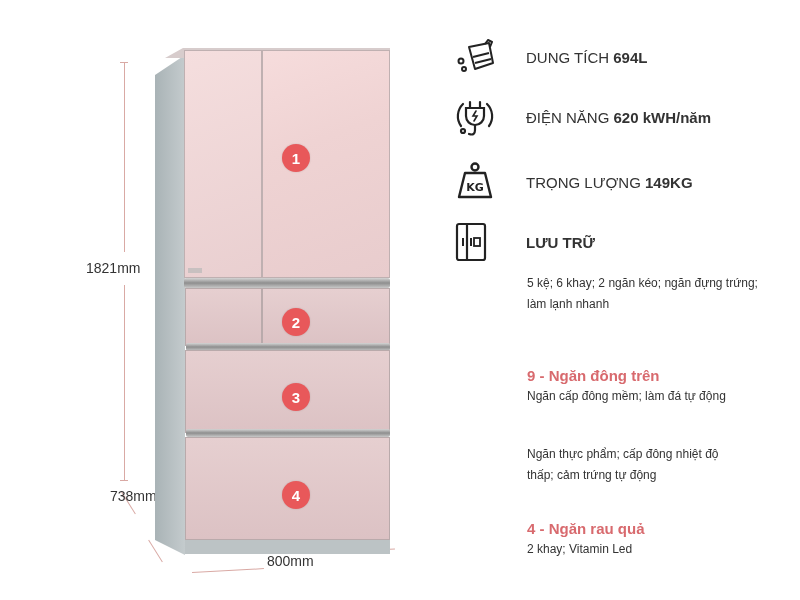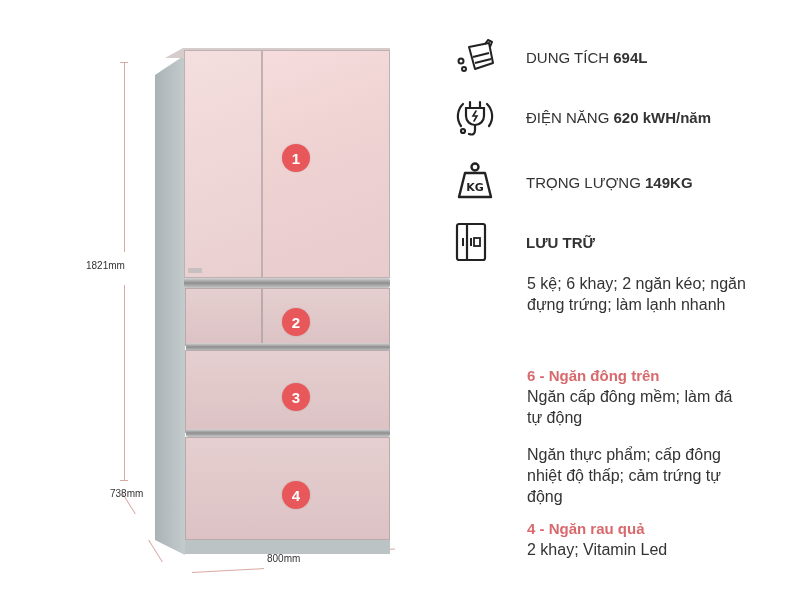--- a/index.html
+++ b/index.html
@@ -4,21 +4,21 @@
   <style>
     html, body { margin: 0; padding: 0; }
     body {
       width: 800px; height: 600px; background: #ffffff; position: relative; overflow: hidden;
       font-family: "Liberation Sans", sans-serif; color: #333333;
     }
     .abs { position: absolute; }
 
     
     .dim-line { background: #d9a9a4; position: absolute; }
-    .dim-text { position: absolute; font-size: 10px; color: #333; }
+    .dim-text { position: absolute; font-size: 14px; color: #333; }
 
     
     .side { position: absolute; left: 155px; top: 55px; width: 30px; height: 500px;
       background: linear-gradient(90deg, #a9b3b6, #c4cbcd); clip-path: polygon(0 4%, 100% 0, 100% 100%, 0 97%); }
     .top-edge { position: absolute; left: 165px; top: 48px; width: 225px; height: 10px;
       background: #d7cccc; clip-path: polygon(0 100%, 8% 0, 100% 0, 100% 100%); }
     .door { position: absolute; background: linear-gradient(160deg, #f6dcdc 0%, #efd3d3 40%, #e8cccd 100%);
       border: 1px solid #bfb0b1; box-sizing: border-box; }
     .door.left { left: 184px; top: 50px; width: 78px; height: 228px; background: linear-gradient(160deg, #f5dede, #e9cfd0); }
     .door.right { left: 262px; top: 50px; width: 128px; height: 228px; }
@@ -33,21 +33,21 @@
       box-shadow: 0 0 2px rgba(0,0,0,0.15); }
 
     
     .spec-row { position: absolute; left: 455px; display: flex; align-items: center; }
     .spec-icon { width: 44px; height: 44px; display: flex; align-items: center; justify-content: flex-start; margin-right: 27px; }
     .spec-text { font-size: 15px; color: #333; }
     .spec-text b { font-weight: bold; }
 
     .storage { position: absolute; left: 527px; width: 260px; }
     .sec-title { font-size: 15px; font-weight: bold; color: #d86a6e; margin-bottom: 2px; }
-    .sec-body { font-size: 16px; color: #333; line-height: 21px; }
+    .sec-body { font-size: 12px; color: #333; line-height: 21px; }
   </style>
 </head>
 <body>
 
 <div class="dim-line" style="left:124px;top:62px;width:1px;height:190px;"></div>
 <div class="dim-line" style="left:120px;top:62px;width:8px;height:1px;"></div>
 <div class="dim-text" style="left:86px;top:260px;">1821mm</div>
 <div class="dim-line" style="left:124px;top:285px;width:1px;height:195px;"></div>
 <div class="dim-line" style="left:120px;top:480px;width:8px;height:1px;"></div>
 
@@ -133,21 +133,21 @@
     </svg>
   </div>
   <span class="spec-text" style="font-weight:bold;">LƯU TRỮ</span>
 </div>
 
 <div class="storage" style="top:273px;">
   <div class="sec-body" style="width:240px;">5 kệ; 6 khay; 2 ngăn kéo; ngăn đựng trứng; làm lạnh nhanh</div>
 </div>
 
 <div class="storage" style="top:367px;">
-  <div class="sec-title">6 - Ngăn đông trên</div>
+  <div class="sec-title">9 - Ngăn đông trên</div>
   <div class="sec-body" style="width:215px;">Ngăn cấp đông mềm; làm đá tự động</div>
 </div>
 
 <div class="storage" style="top:444px;">
   <div class="sec-body" style="width:215px;">Ngăn thực phẩm; cấp đông nhiệt độ thấp; cảm trứng tự động</div>
 </div>
 
 <div class="storage" style="top:520px;">
   <div class="sec-title">4 - Ngăn rau quả</div>
   <div class="sec-body">2 khay; Vitamin Led</div>

